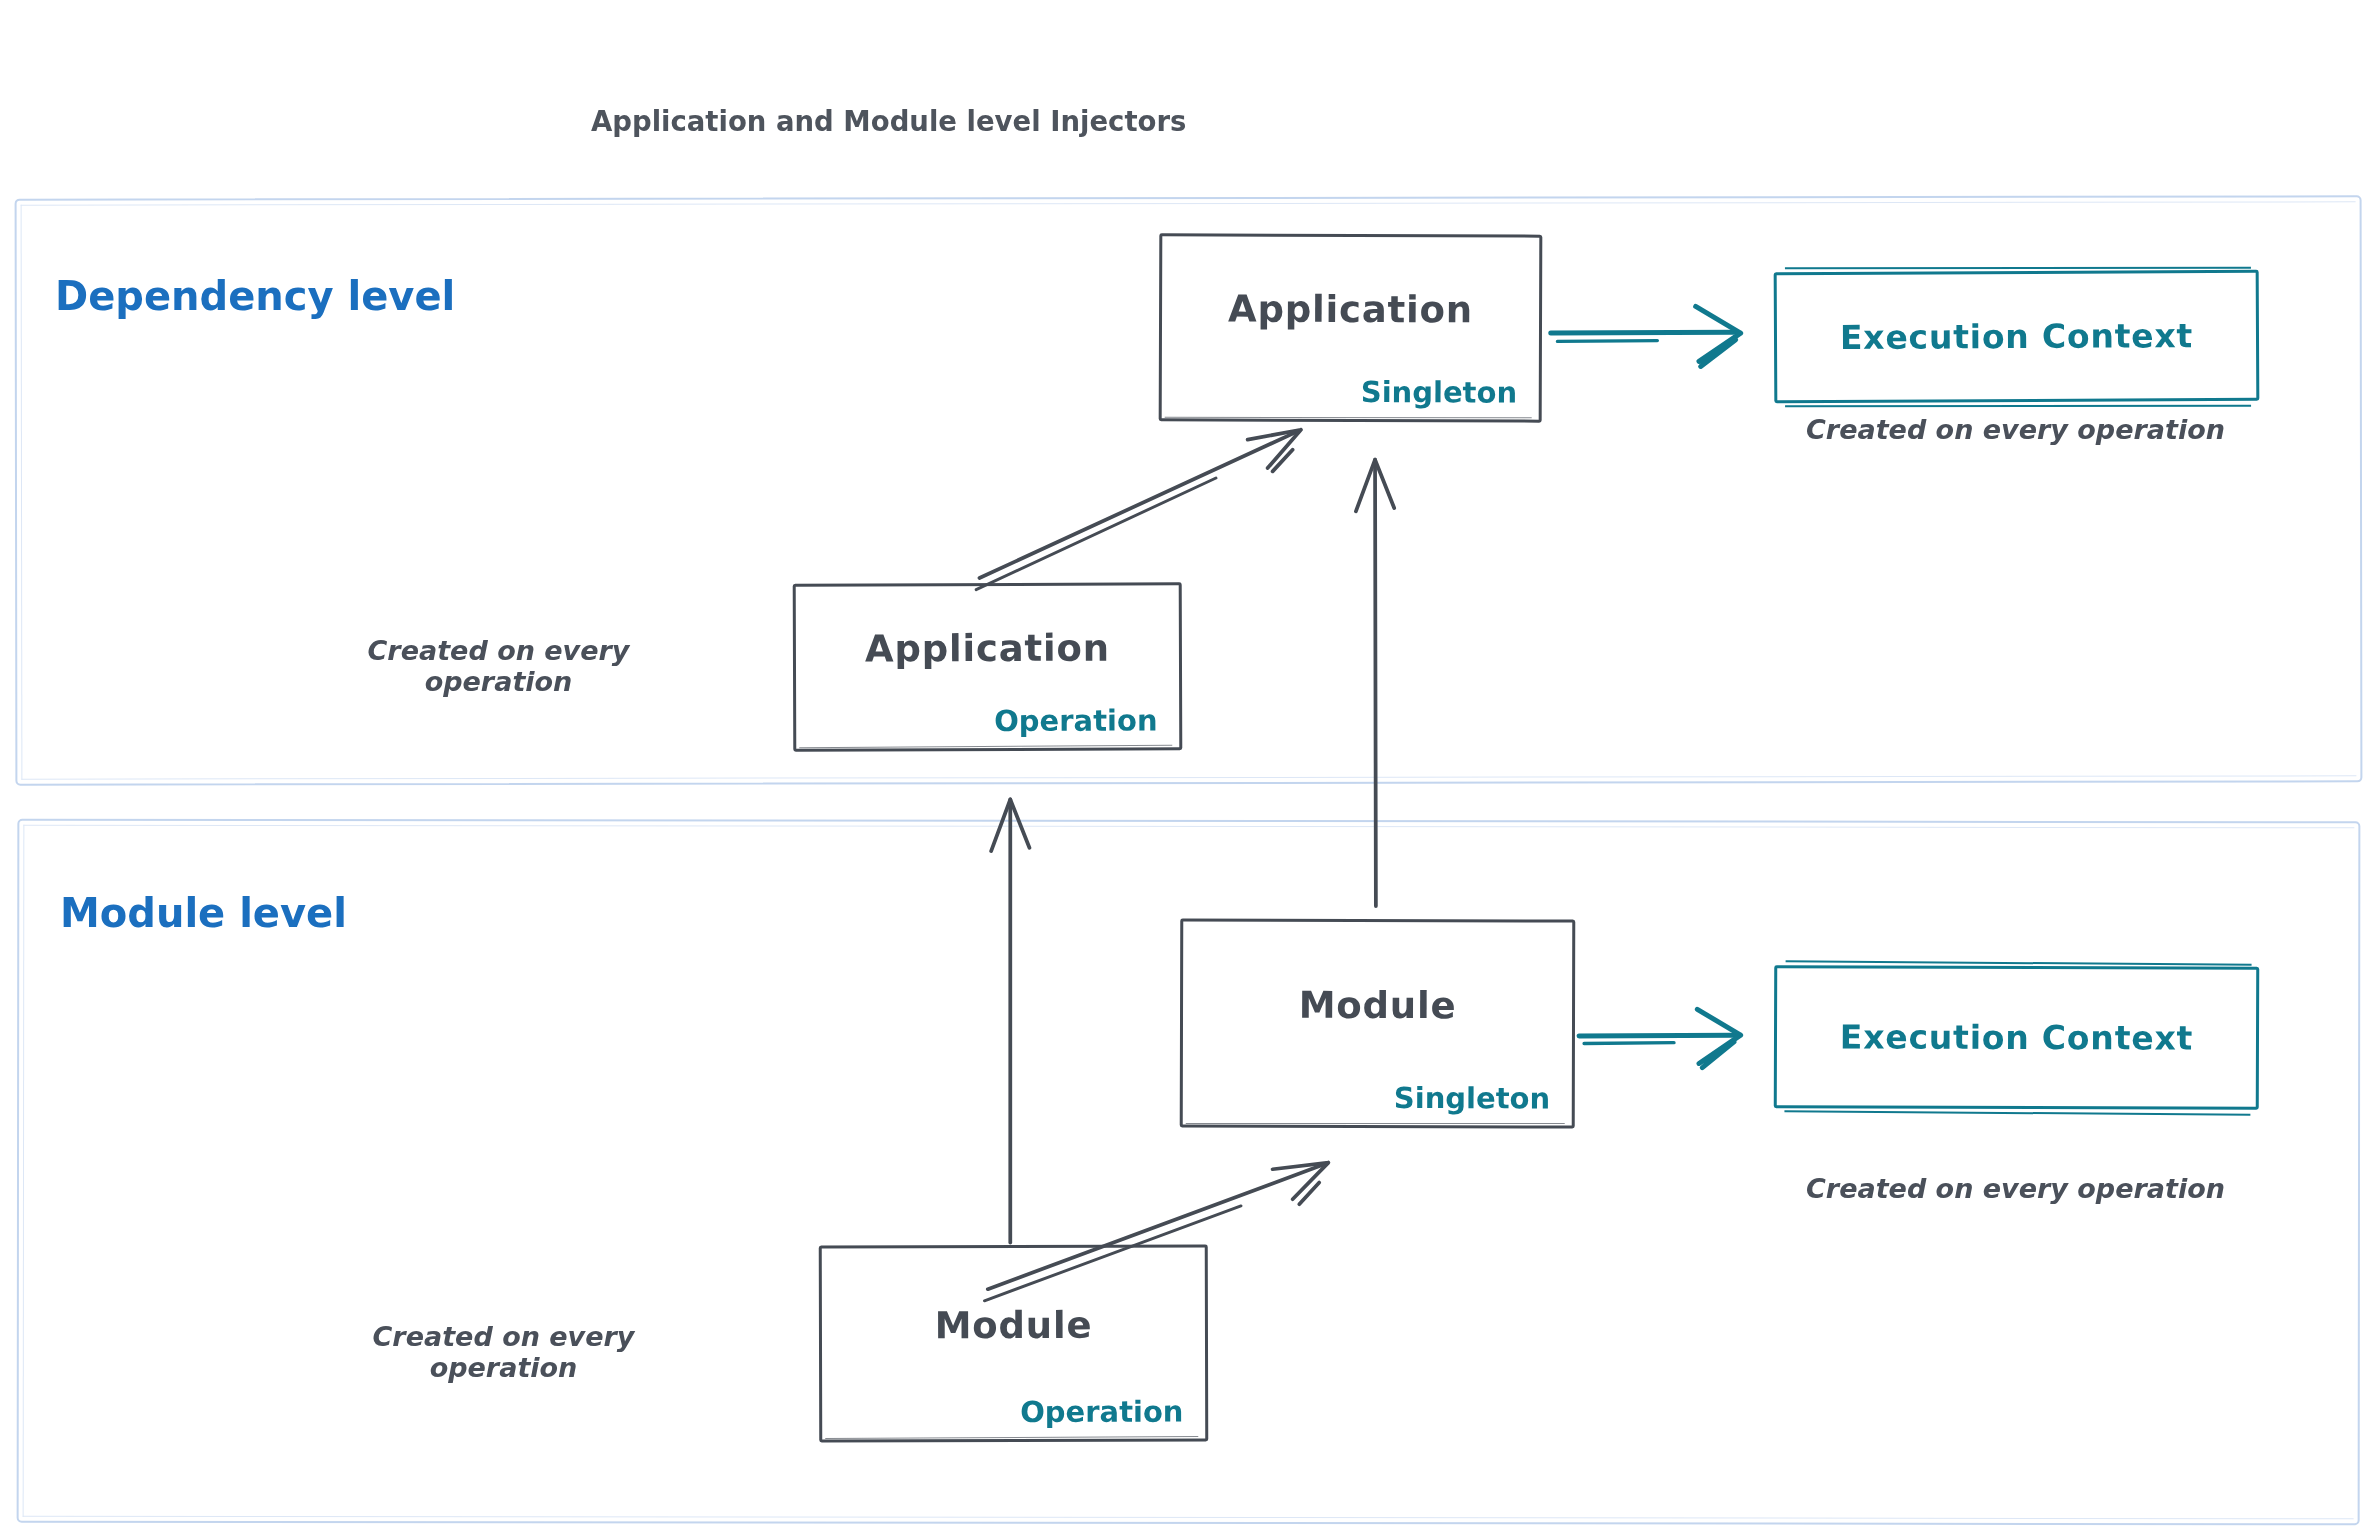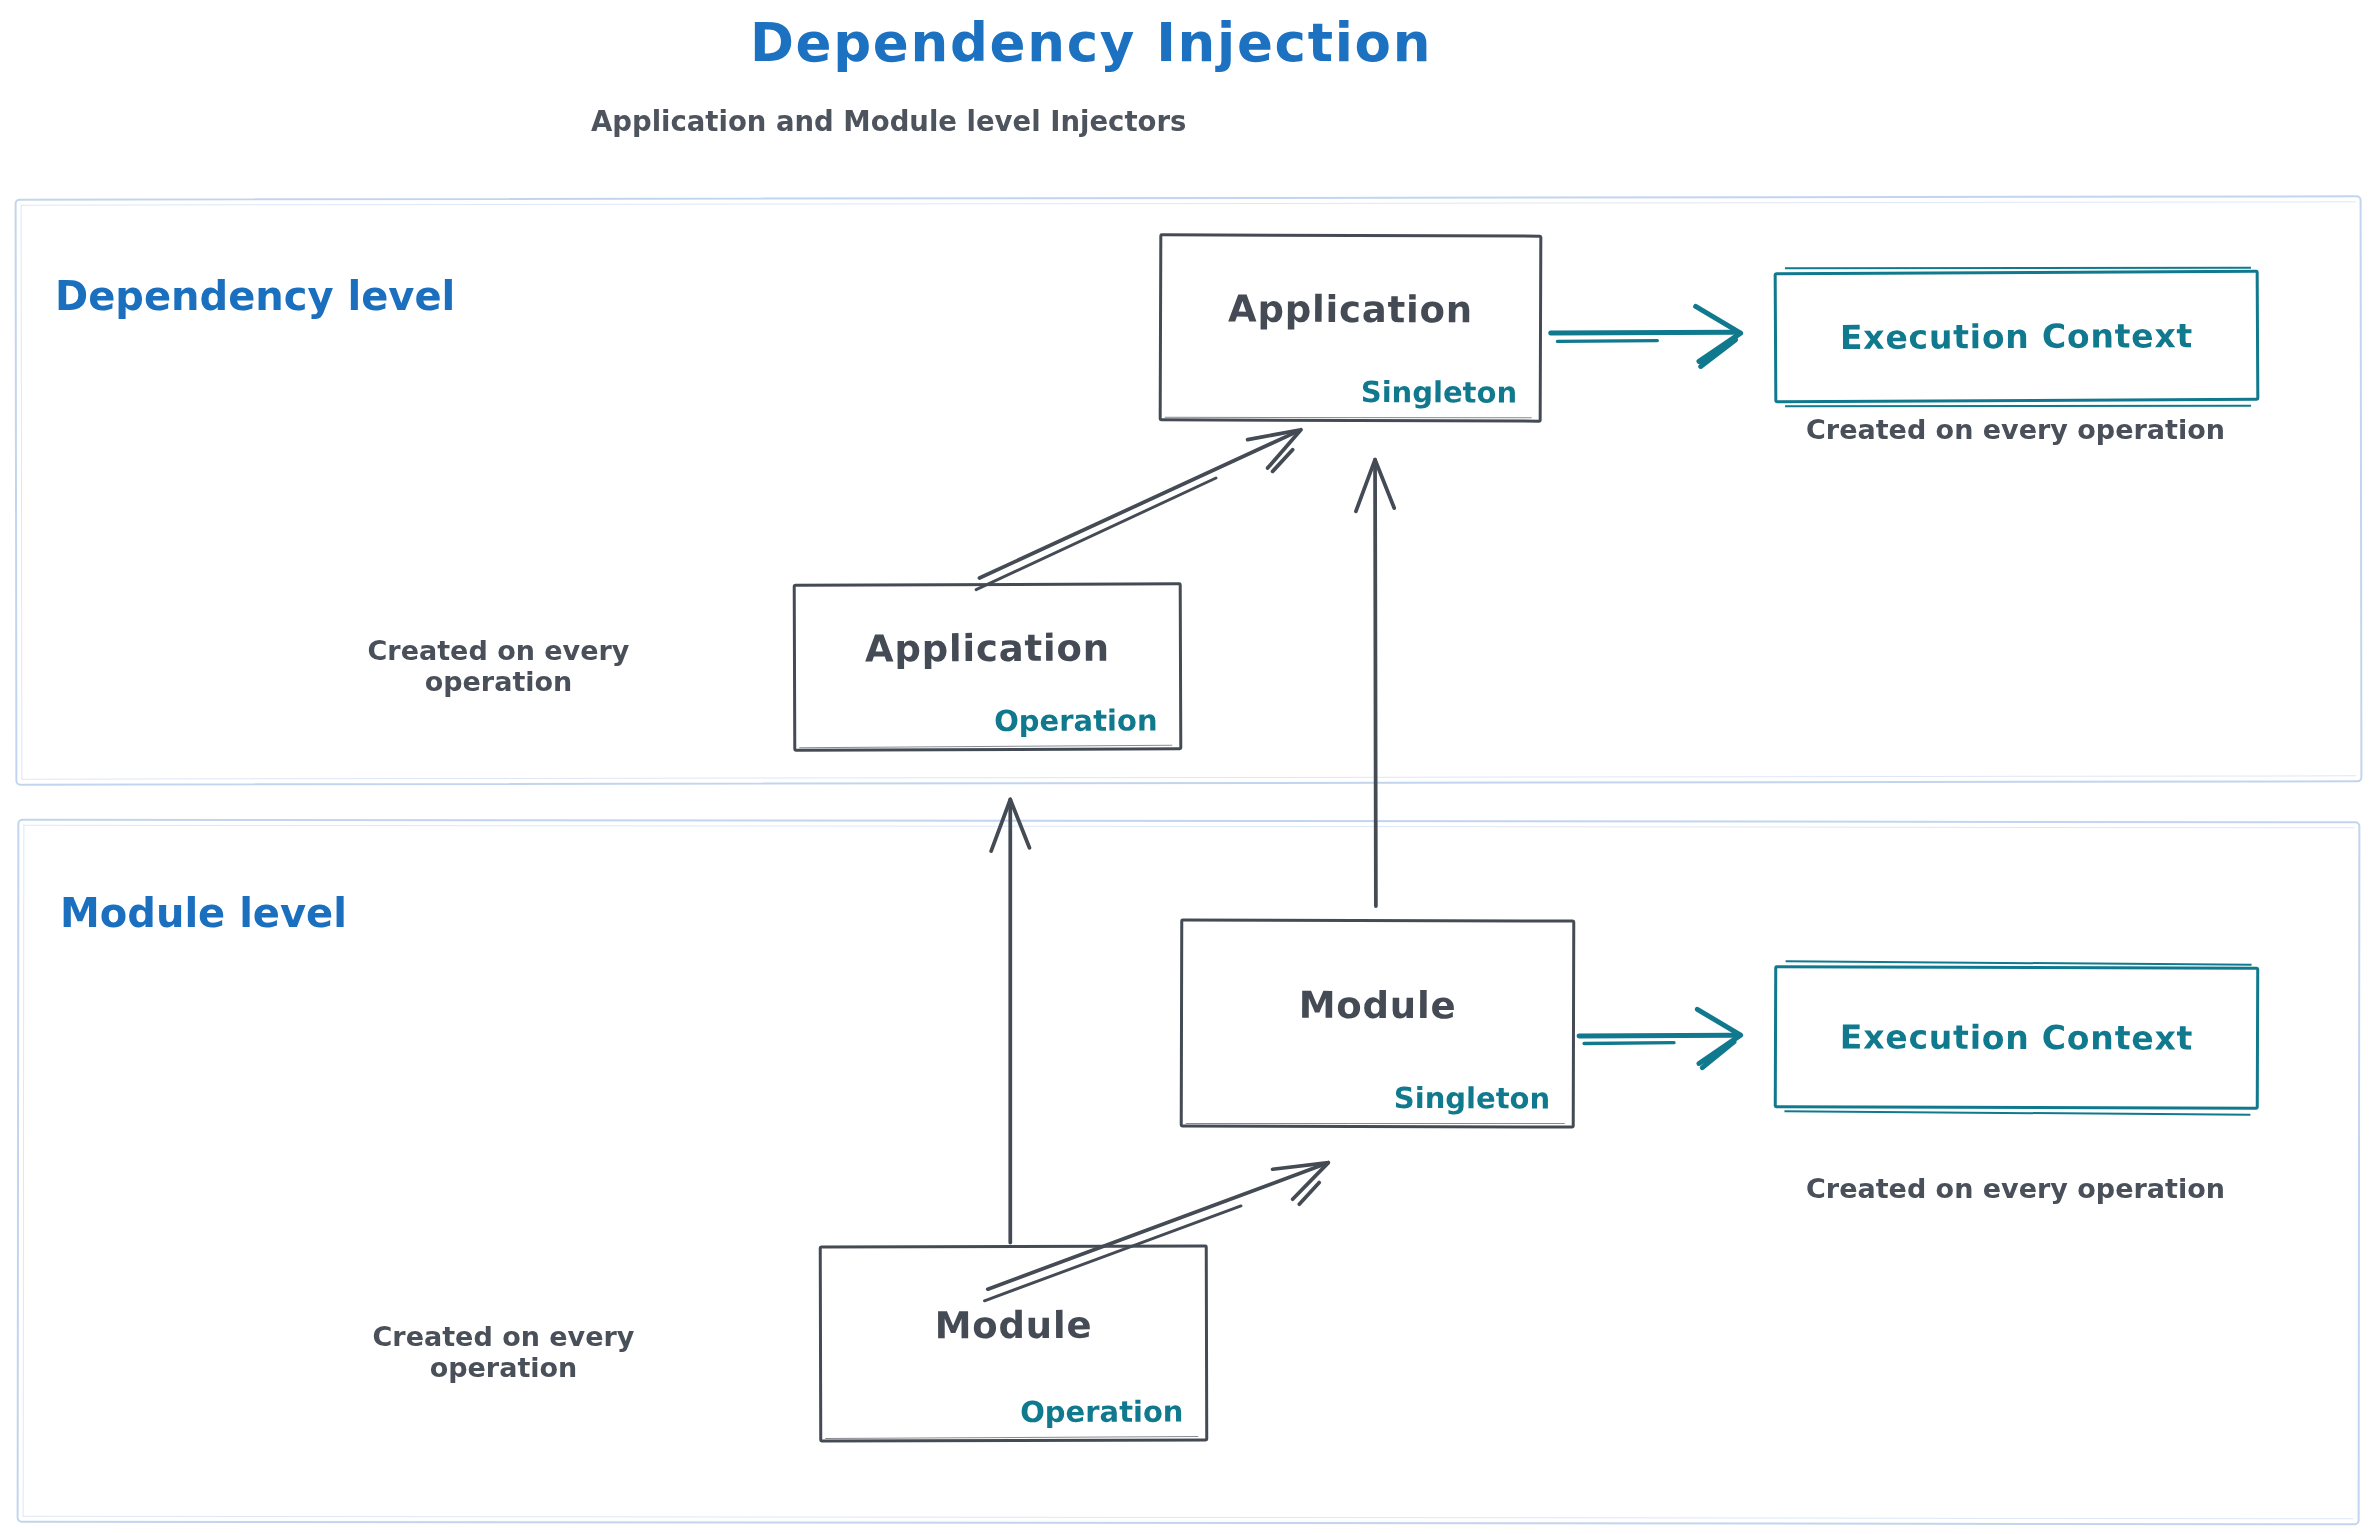--- a/index.html
+++ b/index.html
@@ -32,37 +32,36 @@
   .n-mod-operation{left:819px;top:1245px;width:383px;height:191px;transform:rotate(-0.15deg);}
 
   
   .ec{border:3.3px solid #10798e;border-radius:2.5px;background:#ffffff;display:flex;align-items:center;justify-content:center;
       font-size:33px;font-weight:600;color:#10798e;letter-spacing:0.8px;}
   .ec::after{content:"";position:absolute;left:8.3px;right:5px;top:-7.5px;bottom:-7.5px;border-top:2.5px solid #10798e;border-bottom:2.5px solid #10798e;transform:rotate(0.25deg);pointer-events:none;}
   .ec-top{left:1774px;top:271px;width:479px;height:125px;transform:rotate(-0.3deg);}
   .ec-bottom{left:1774px;top:966px;width:479px;height:137px;transform:rotate(0.2deg);}
 
   
-  .caption{font-size:27px;font-weight:600;color:#4a505a;text-align:center;}
+  .caption{font-size:27px;font-weight:600;color:#4a505a;text-align:center;font-style:italic;}
   .cap-ec-top{left:1770px;top:414px;width:491px;}
   .cap-ec-bottom{left:1770px;top:1173px;width:491px;}
   .cap-app-op{left:307px;top:635px;width:383px;}
   .cap-mod-op{left:312px;top:1321px;width:383px;}
 
   
   #arrows{position:absolute;left:0;top:0;pointer-events:none;}
   .stroke-dark{stroke:#454b54;fill:none;stroke-linecap:round;stroke-linejoin:round;}
   .stroke-teal{stroke:#10798e;fill:none;stroke-linecap:round;stroke-linejoin:round;}
 </style>
 </head>
 <body>
 
 <div id="canvas">
 
-  <div class="abs title">Dependency Injection</div>
   <div class="abs subtitle">Application and Module level Injectors</div>
 
   <div class="abs level-box level-app"></div>
   <div class="abs level-label label-app">Dependency level</div>
 
   <div class="abs level-box level-mod"></div>
   <div class="abs level-label label-mod">Module level</div>
 
   <div class="abs node n-app-singleton">
     <div class="node-title">Application</div>

